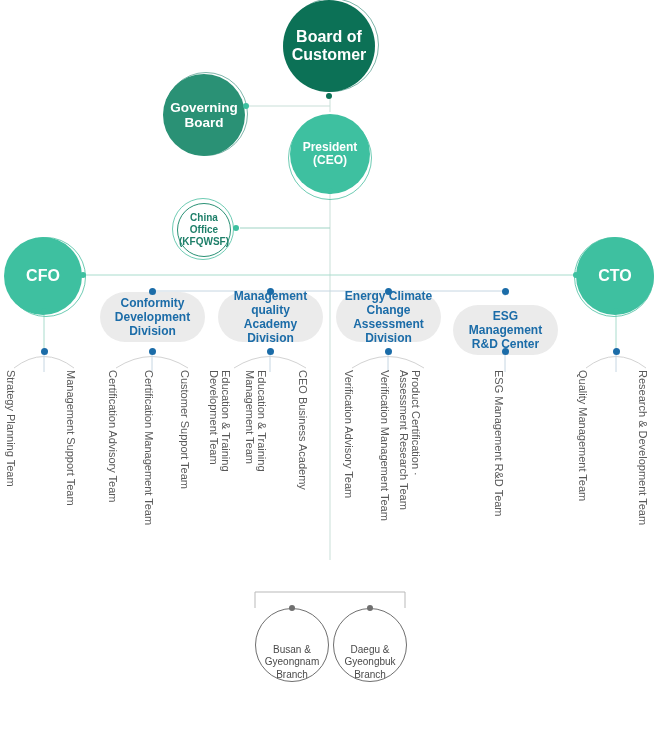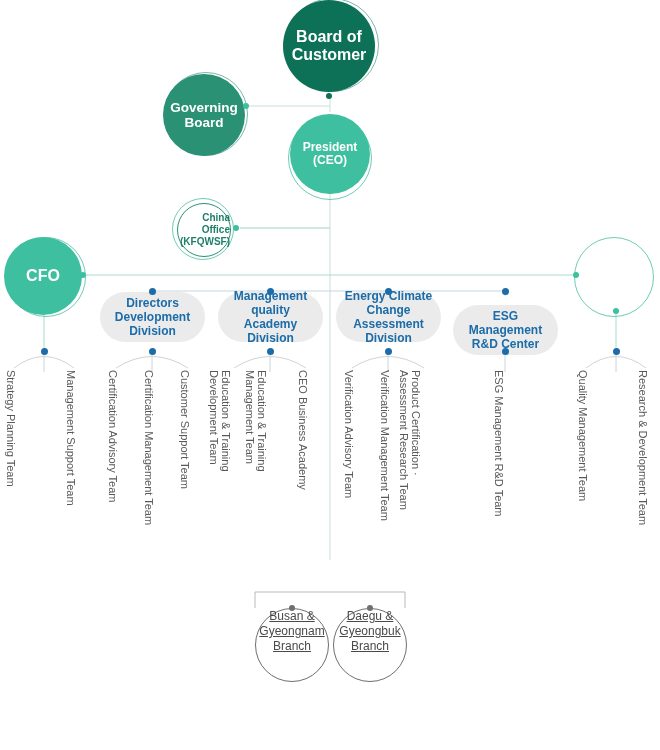--- a/index.html
+++ b/index.html
@@ -23,38 +23,37 @@
   }
   .ring.light{border-color:rgba(61,186,153,.75);}
 
   .n-board{background:#0c7156;font-size:16px;font-weight:bold;}
   .n-gov{background:#2a9175;font-size:13.5px;font-weight:bold;}
   .n-pres{background:#3ec0a0;font-size:12px;font-weight:bold;}
   .n-cfo,.n-cto{background:#3ec0a0;font-size:16px;font-weight:bold;}
 
   .n-china{
     background:#ffffff;color:#1e7f69;font-size:10px;font-weight:bold;
-    border:1.4px solid #2a9175;line-height:1.2;text-align:right;
+    border:1.4px solid #2a9175;line-height:1.2;
   }
 
   
   .division{
     position:absolute;background:#ebebeb;border-radius:26px;
     display:flex;align-items:center;justify-content:center;text-align:center;
     color:#1b6ca8;font-size:12px;font-weight:bold;line-height:1.18;
     box-sizing:border-box;padding:4px 6px;
   }
 
   
   .branch{
     position:absolute;border-radius:50%;border:1.2px solid #6f6f6f;
-    background:#ffffff;color:#4a4a4a;font-size:12px;line-height:1.25;
-    display:flex;align-items:flex-start;justify-content:center;text-align:center;
+    background:#ffffff;color:#4a4a4a;font-size:10px;line-height:1.25;
+    display:flex;align-items:flex-end;justify-content:center;text-align:center;
     box-sizing:border-box;
-    text-decoration:underline;
   }
 
   
   .team{
     position:absolute;transform-origin:left top;
     transform:rotate(90deg);
     white-space:nowrap;color:#585858;font-size:11px;line-height:1.1;
   }
   .team .l2{display:block;}
   .team.two{line-height:1.08;}
@@ -163,26 +162,29 @@
   <div class="dot teal" style="left:233px;top:225px;"></div>
 
   <div class="ring light" style="left:6px;top:237px;width:80px;height:80px;"></div>
   <div class="node n-cfo" style="left:4px;top:237px;width:78px;height:78px;">
     <span>CFO</span>
   </div>
   <div class="dot teal" style="left:80px;top:272px;"></div>
   <div class="dot teal" style="left:41px;top:308px;"></div>
 
   <div class="ring light" style="left:574px;top:237px;width:80px;height:80px;"></div>
+  <div class="node n-cto" style="left:576px;top:237px;width:78px;height:78px;">
+    <span>CTO</span>
+  </div>
   <div class="dot teal" style="left:573px;top:272px;"></div>
   <div class="dot teal" style="left:613px;top:308px;"></div>
 
   <div class="division" style="left:100px;top:292px;width:105px;height:50px;">
     <span>
-      <span>Directors</span><br><span>Development</span><br><span>Division</span>
+      <span>Conformity</span><br><span>Development</span><br><span>Division</span>
     </span>
   </div>
   <div class="dot" style="left:149px;top:288px;"></div>
 
   <div class="division" style="left:218px;top:292px;width:105px;height:50px;">
     <span>
       <span>Management</span><br><span>quality Academy</span><br><span>Division</span>
     </span>
   </div>
   <div class="dot" style="left:267px;top:288px;"></div>

